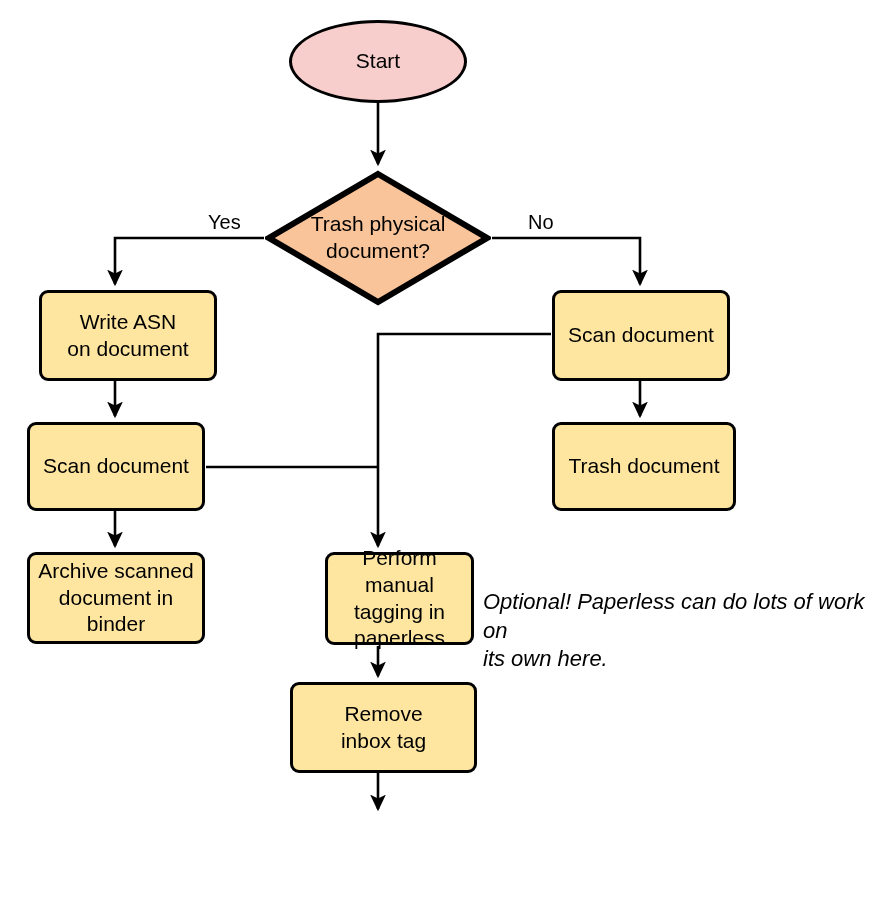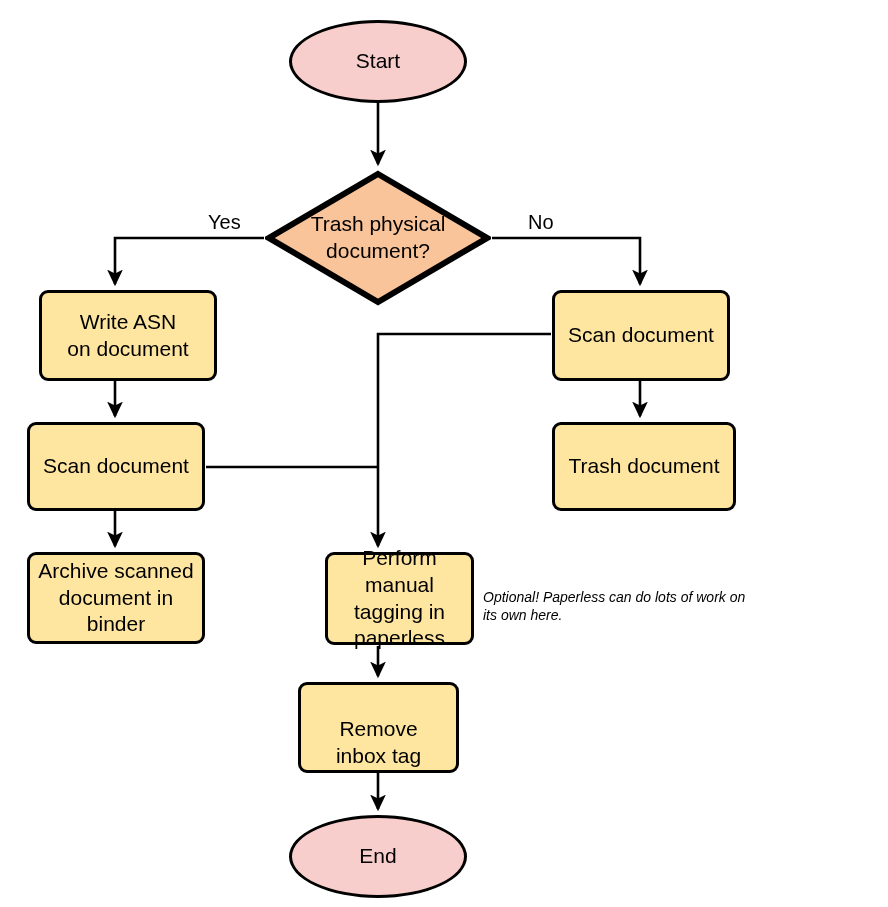--- a/index.html
+++ b/index.html
@@ -69,21 +69,21 @@
   }
   .edge-label {
     position: absolute;
     font-size: 20px;
     color: #000000;
     white-space: nowrap;
     z-index: 3;
   }
   .note {
     position: absolute;
-    font-size: 14px;
+    font-size: 22px;
     font-style: italic;
     color: #000000;
     line-height: 1.3;
     white-space: pre-line;
     z-index: 3;
   }
 </style>
 </head>
 <body>
 
@@ -158,25 +158,22 @@
   <div class="node process" style="left:552px; top:422px; width:184px; height:89px;">
     <span>Trash document</span>
   </div>
 
   <div class="node process" style="left:290px; top:552px; width:149px; height:93px;margin-left:35px;">
     <span>Perform manual
 tagging in
 paperless</span>
   </div>
 
-  <div class="node process" style="left:298px; top:682px; width:161px; height:91px;align-items:flex-end;">
+  <div class="node process" style="left:290px; top:682px; width:187px; height:91px;">
     <span>Remove
 inbox tag</span>
   </div>
 
-  <div class="node terminator" style="left:289px; top:815px; width:178px; height:83px;">
-    <span>End</span>
-  </div>
 
   <div class="note" style="left:483px; top:588px; width:400px;">Optional! Paperless can do lots of work on
 its own here.</div>
 
 </div>
 
 </body></html>

